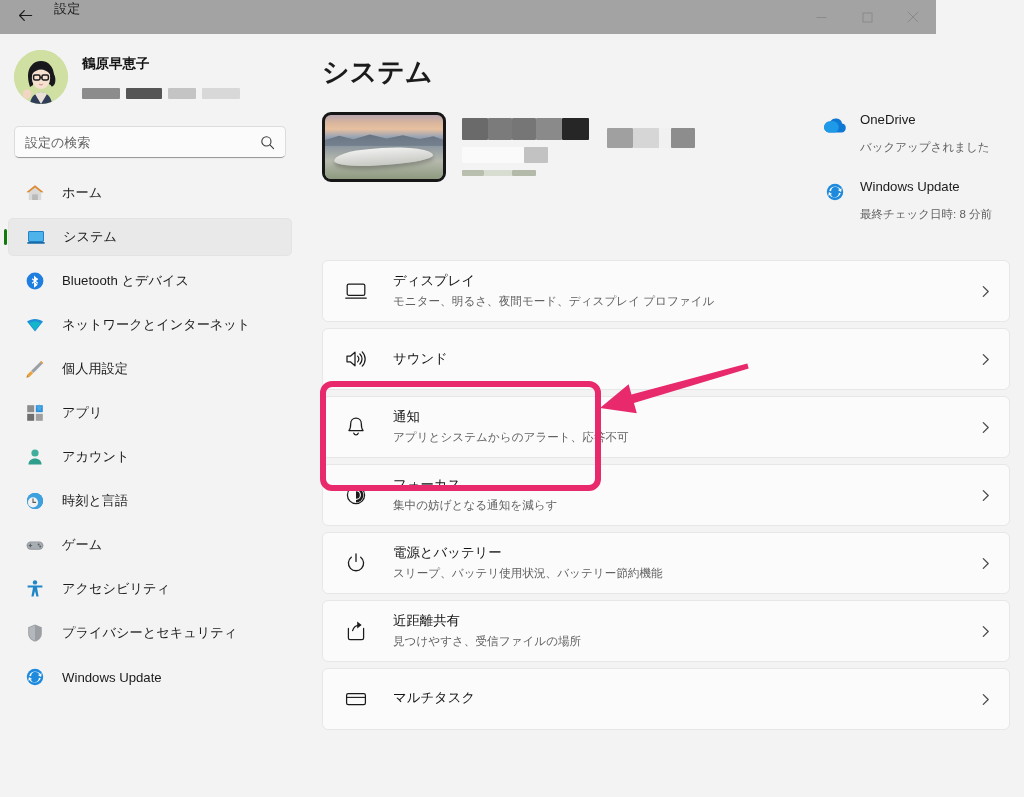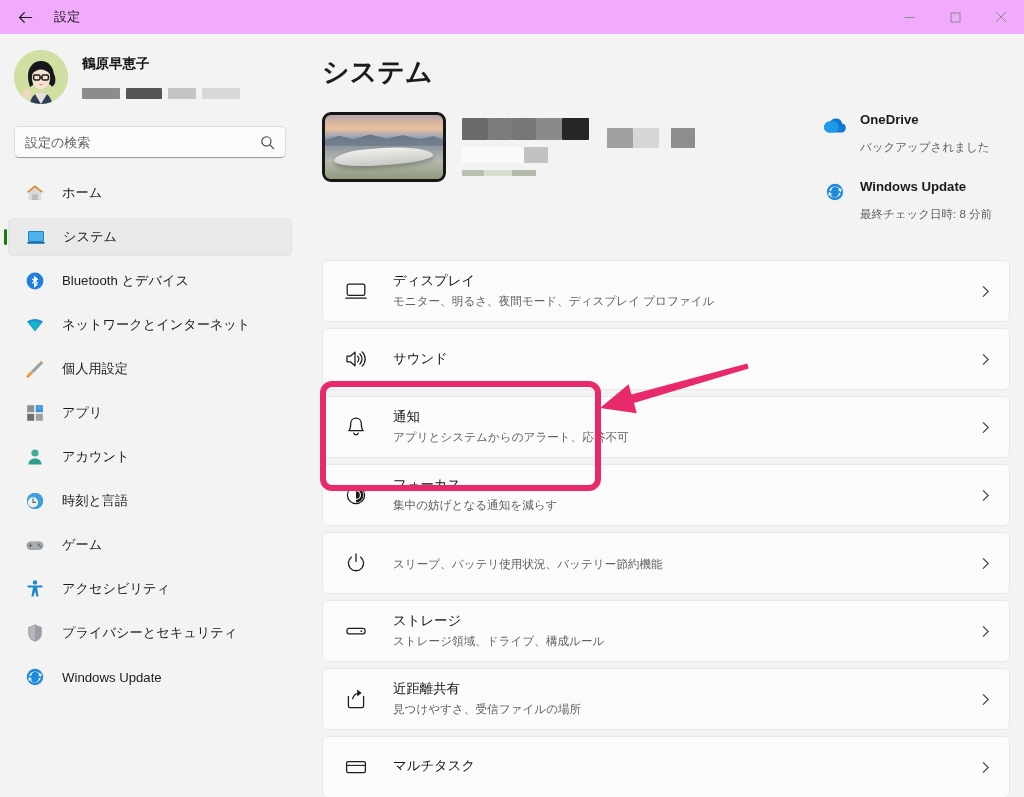--- a/index.html
+++ b/index.html
@@ -17,25 +17,24 @@
     width: 1024px;
     height: 797px;
     background: #f3f3f3;
     overflow: hidden;
   }
 
   
   .titlebar {
     position: absolute;
     top: 0; left: 0;
-    width: 1024px;
+    width: 936px;
     height: 34px;
-    background: #f0abfc;
+    background: #a3a3a3;
     display: flex;
-    align-items: center;
   }
   .back-btn {
     width: 34px; height: 30px;
     margin-left: 8px;
     display: flex; align-items: center; justify-content: center;
     border-radius: 4px;
     cursor: pointer;
   }
   .back-btn svg { display: block; }
   .titlebar-title {
@@ -231,21 +230,21 @@
   }
   .status-icon {
     width: 26px; height: 26px;
     flex: none;
     display: flex; align-items: center; justify-content: center;
     margin-top: 2px;
   }
   .status-text { margin-left: 12px; }
   .status-title {
     font-size: 13.2px;
-    font-weight: 700;
+    font-weight: 400;
     color: #1b1b1b;
     line-height: 1.35;
   }
   .status-sub {
     font-size: 11.5px;
     color: #5f5f5f;
     line-height: 1.45;
     margin-top: 10px;
   }
 
@@ -645,38 +644,22 @@
           </span>
   </div>
   <div class="card">
     <span class="card-icon">
             <svg width="24" height="24" viewBox="0 0 24 24">
               <path d="M7.3 6.2a7.6 7.6 0 1 0 9.4 0" fill="none" stroke="#1b1b1b" stroke-width="1.3" stroke-linecap="round"></path>
      <path d="M12 3v7.4" fill="none" stroke="#1b1b1b" stroke-width="1.3" stroke-linecap="round"></path>
             </svg>
           </span>
     <span class="card-text">
+      <span class="card-title" style="display:block">電源とバッテリー</span>
       <span class="card-sub" style="display:block">スリープ、バッテリ使用状況、バッテリー節約機能</span>
-    </span>
-    <span class="card-chev">
-            <svg width="15" height="15" viewBox="0 0 15 15">
-              <path d="M5.3 2.6 10.2 7.5 5.3 12.4" fill="none" stroke="#4a4a4a" stroke-width="1.25" stroke-linecap="round" stroke-linejoin="round"></path>
-            </svg>
-          </span>
-  </div>
-  <div class="card">
-    <span class="card-icon">
-            <svg width="24" height="24" viewBox="0 0 24 24">
-              <rect x="3" y="9.4" width="18" height="5.4" rx="2" fill="none" stroke="#1b1b1b" stroke-width="1.25"></rect>
-     <circle cx="17.3" cy="12.1" r=".95" fill="#1b1b1b"></circle>
-            </svg>
-          </span>
-    <span class="card-text">
-      <span class="card-title" style="display:block">ストレージ</span>
-      <span class="card-sub" style="display:block">ストレージ領域、ドライブ、構成ルール</span>
     </span>
     <span class="card-chev">
             <svg width="15" height="15" viewBox="0 0 15 15">
               <path d="M5.3 2.6 10.2 7.5 5.3 12.4" fill="none" stroke="#4a4a4a" stroke-width="1.25" stroke-linecap="round" stroke-linejoin="round"></path>
             </svg>
           </span>
   </div>
   <div class="card">
     <span class="card-icon">
             <svg width="24" height="24" viewBox="0 0 24 24">

